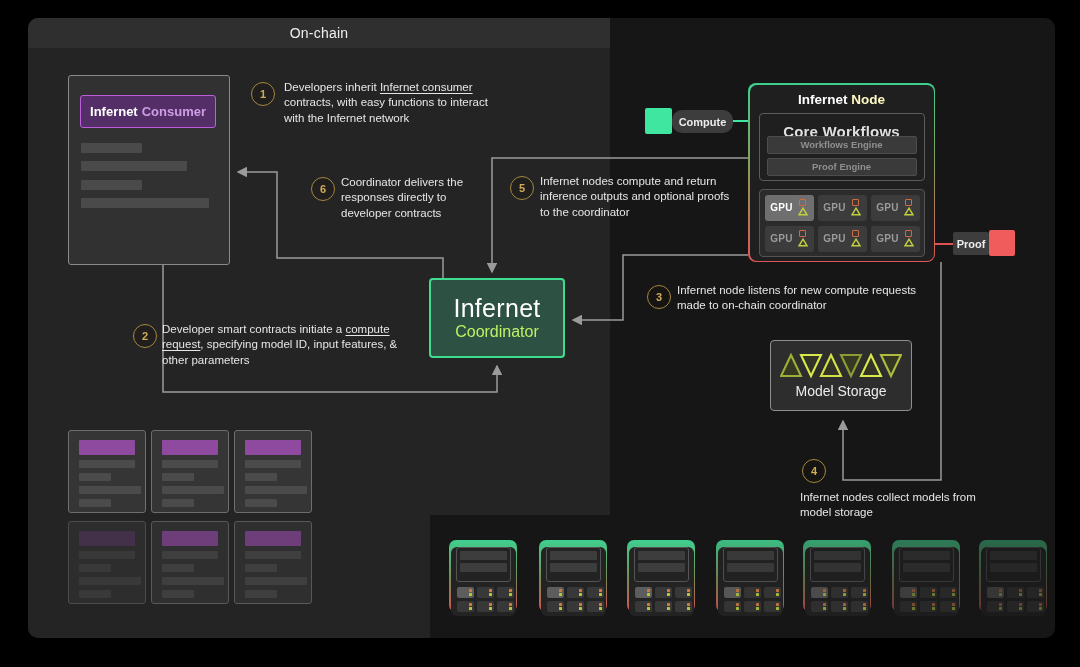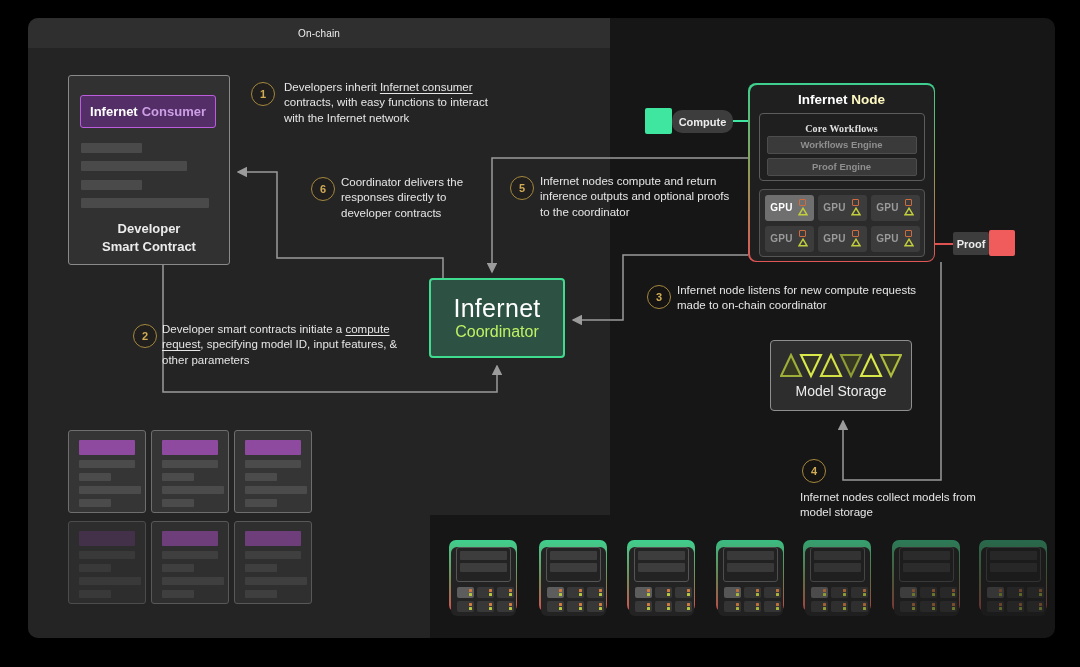--- a/index.html
+++ b/index.html
@@ -1,19 +1,19 @@
 <!DOCTYPE html>
 <html><head>
 <meta charset="utf-8">
 <style>
   html,body{margin:0;padding:0;background:#000;}
   body{width:1080px;height:667px;position:relative;font-family:"Liberation Sans",sans-serif;overflow:hidden;}
   
   .canvas{position:absolute;left:28px;top:18px;width:1027px;height:620px;background:#161616;border-radius:10px;overflow:hidden;}
-  .hdr{position:absolute;top:0;height:30px;display:flex;align-items:center;justify-content:center;font-size:10px;letter-spacing:.2px;}
+  .hdr{position:absolute;top:0;height:30px;display:flex;align-items:center;justify-content:center;font-size:14px;letter-spacing:.2px;}
   .hdr-on{left:0;width:582px;background:#2f2f2f;color:#efefef;}
   .hdr-off{left:582px;width:445px;background:#282828;color:#8b8b8b;}
   .panel-a{position:absolute;left:0;top:30px;width:582px;height:467px;background:#242424;}
   .panel-b{position:absolute;left:0;top:497px;width:402px;height:123px;background:#242424;}
   
   svg.wires{position:absolute;left:0;top:0;width:1080px;height:667px;z-index:2;pointer-events:none;}
   
   .badge{position:absolute;width:22px;height:22px;border-radius:50%;border:1.5px solid #a5883e;background:rgba(20,16,8,.25);
     color:#d1ab55;font-size:11px;font-weight:bold;display:flex;align-items:center;justify-content:center;z-index:3;}
   .ann{position:absolute;color:#e6e6e6;font-size:11.5px;line-height:1.34;font-weight:500;z-index:3;}
@@ -30,21 +30,21 @@
     display:flex;flex-direction:column;align-items:center;justify-content:center;z-index:3;box-sizing:border-box;}
   .coord .t{color:#fff;font-size:25px;font-weight:500;letter-spacing:.3px;line-height:1.05;}
   .coord .s{color:#bef264;font-size:16px;margin-top:2px;}
   
   .node{position:absolute;left:748px;top:83px;width:187px;height:179px;border-radius:8px;padding:1.5px;box-sizing:border-box;
     background:linear-gradient(180deg,#3ecf8e 0%,#8f9a55 50%,#e05555 100%);z-index:3;}
   .node-in{width:100%;height:100%;background:#1f1f1f;border-radius:7px;position:relative;}
   .node-title{position:absolute;top:7px;left:0;width:100%;text-align:center;font-size:13.5px;font-weight:bold;}
   .node-title .p1{color:#fff;} .node-title .p2{color:#fef9c3;}
   .corebox{position:absolute;left:9px;top:28px;width:166px;height:68px;border:1px solid #5c5c5c;border-radius:4px;box-sizing:border-box;}
-  .core-lb{position:absolute;top:9px;width:100%;text-align:center;color:#e0e0e0;font-size:10px;font-weight:bold;letter-spacing:.2px;font-family:Liberation Serif, serif;}
+  .core-lb{position:absolute;top:9px;width:100%;text-align:center;color:#e0e0e0;font-size:15px;font-weight:bold;letter-spacing:.2px;}
   .engine{position:absolute;left:7px;width:150px;height:18px;background:#3a3a3a;border:1px solid #4d4d4d;border-radius:2px;
     display:flex;align-items:center;justify-content:center;color:#8f8f8f;font-size:9.5px;font-weight:600;box-sizing:border-box;}
   .gpubox{position:absolute;left:9px;top:104px;width:166px;height:68px;background:#2b2b2b;border:1px solid #555;border-radius:4px;box-sizing:border-box;
     display:grid;grid-template-columns:repeat(3,49px);grid-template-rows:repeat(2,26px);gap:5px 4px;padding:5px;}
   .chip{background:#3c3c3c;border-radius:3px;display:flex;align-items:center;justify-content:center;gap:5px;}
   .chip .chip-label{color:#9b9b9b;font-size:10px;font-weight:bold;letter-spacing:.2px;}
   .chip.hl{background:#6f6f6f;} .chip.hl .chip-label{color:#fff;}
   .chip-icons{display:flex;flex-direction:column;align-items:center;gap:1px;}
   .sq{width:7px;height:7px;border:1.5px solid #cf6b3f;border-radius:1px;box-sizing:border-box;display:block;}
   
@@ -100,24 +100,20 @@
 
 <div class="devbox">
   <div class="consumer">
     <span class="p1">Infernet</span>
     <span class="p2">Consumer</span>
   </div>
   <div class="devbar" style="top:67px;width:61px;"></div>
   <div class="devbar" style="top:85px;width:106px;"></div>
   <div class="devbar" style="top:104px;width:61px;"></div>
   <div class="devbar" style="top:122px;width:128px;"></div>
-  <div class="devlabel">
-    <div>Developer</div>
-    <div>Smart Contract</div>
-  </div>
 </div>
 
 <div class="coord">
   <div class="t">Infernet</div>
   <div class="s">Coordinator</div>
 </div>
 
 <div class="node">
   <div class="node-in">
     <div class="node-title">

